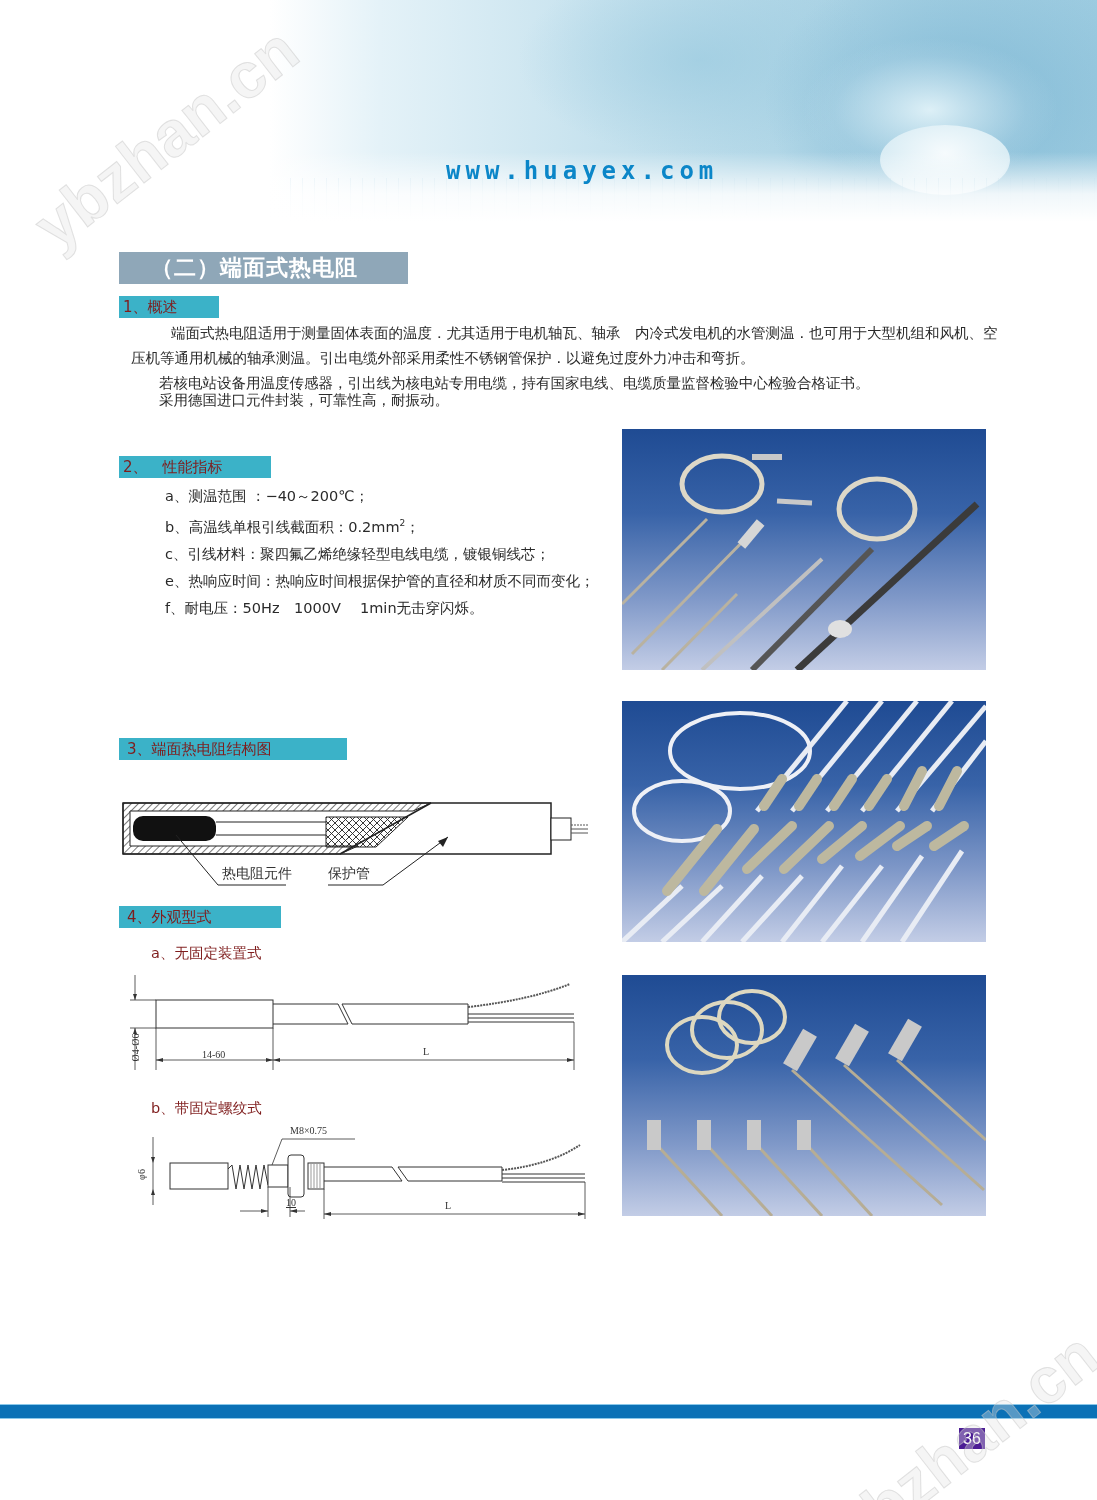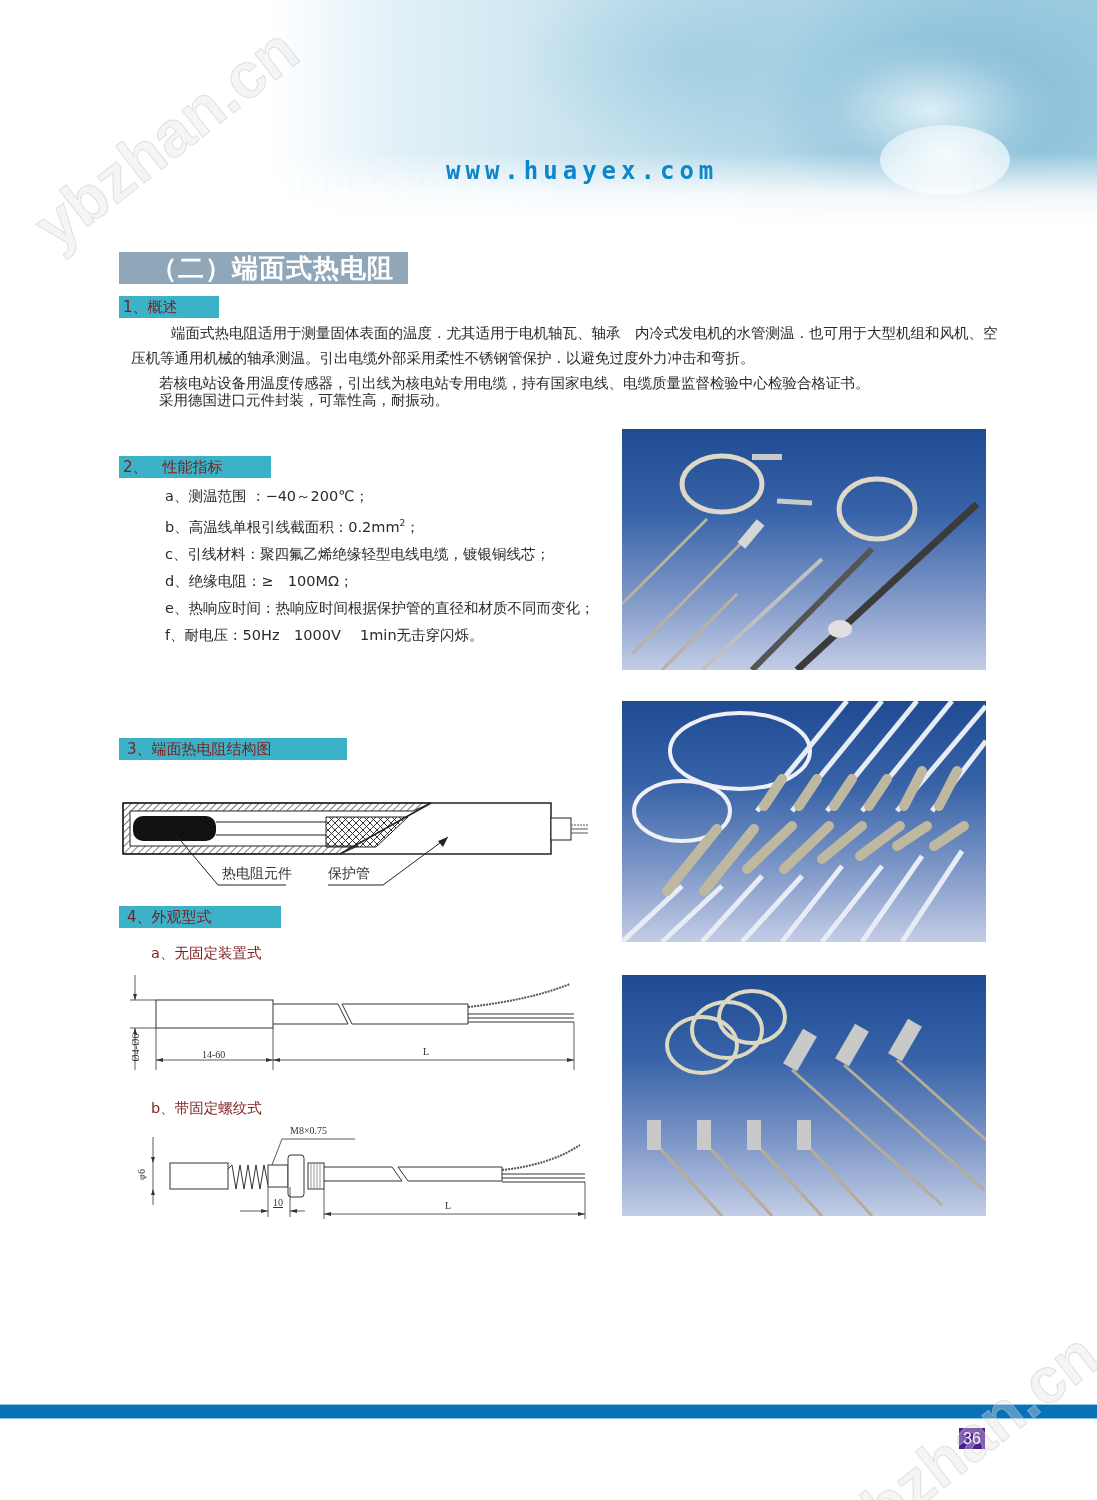--- a/index.html
+++ b/index.html
@@ -49,21 +49,21 @@
       -webkit-text-stroke: 1px rgba(200,200,200,0.5);
       transform: rotate(-38deg); transform-origin: left top;
       white-space: nowrap; pointer-events: none;
     }
     .wm-top { left: 20px; top: 205px; }
     .wm-bottom { left: 820px; top: 1510px; }
 
     .page-title {
       position: absolute; left: 119px; top: 252px; width: 289px; height: 32px;
       background: #8fa7b8; color: #ffffff;
-      font-size: 26px; font-weight: bold; line-height: 32px;
+      font-size: 22px; font-weight: bold; line-height: 32px;
       padding-left: 32px; box-sizing: border-box; letter-spacing: 1px;
     }
     .sec-head {
       position: absolute; left: 119px; height: 22px;
       background: #3bb2c8; color: #7f1d1d;
       font-size: 15px; line-height: 22px; padding-left: 4px; box-sizing: border-box;
     }
     .sec-1 { top: 296px; width: 100px; }
     .sec-2 { top: 456px; width: 152px; padding-left: 4px; }
     .sec-3 { top: 738px; width: 228px; padding-left: 8px; }
@@ -143,21 +143,20 @@
 <div class="sec-head sec-1">1、概述</div>
 <div class="para p1">端面式热电阻适用于测量固体表面的温度．尤其适用于电机轴瓦、轴承　内冷式发电机的水管测温．也可用于大型机组和风机、空压机等通用机械的轴承测温。引出电缆外部采用柔性不锈钢管保护．以避免过度外力冲击和弯折。</div>
 <div class="para p2">若核电站设备用温度传感器，引出线为核电站专用电缆，持有国家电线、电缆质量监督检验中心检验合格证书。</div>
 <div class="para p3">采用德国进口元件封装，可靠性高，耐振动。</div>
 
 <div class="sec-head sec-2">2、　性能指标</div>
 <div class="specs">
   <div class="spec"><span>a、测温范围 ：−40～200℃；</span></div>
   <div class="spec"><span>b、高温线单根引线截面积：0.2mm</span><span class="sup">2</span><span>；</span></div>
   <div class="spec"><span>c、引线材料：聚四氟乙烯绝缘轻型电线电缆，镀银铜线芯；</span></div>
-  <div class="spec"><span>d、绝缘电阻：≥　100MΩ；</span></div>
   <div class="spec"><span>e、热响应时间：热响应时间根据保护管的直径和材质不同而变化；</span></div>
   <div class="spec"><span>f、耐电压：50Hz　1000V　 1min无击穿闪烁。</span></div>
 </div>
 
 <div class="photo photo-1">
   <svg width="364" height="241" viewBox="0 0 364 241">
     <ellipse cx="100" cy="55" rx="40" ry="28" fill="none" stroke="#ddd8c8" stroke-width="5"></ellipse>
     <ellipse cx="255" cy="80" rx="38" ry="30" fill="none" stroke="#ddd8c8" stroke-width="5"></ellipse>
     <line x1="130" y1="28" x2="160" y2="28" stroke="#c8c8c8" stroke-width="6"></line>
     <line x1="155" y1="72" x2="190" y2="74" stroke="#c8c8c8" stroke-width="5"></line>
@@ -339,19 +338,19 @@
     <line x1="160" y1="86" x2="175" y2="86" stroke="#333" stroke-width="0.8"></line>
     <polygon points="160,86 167,84 167,88" fill="#333"></polygon>
     <line x1="194" y1="64" x2="194" y2="94" stroke="#333" stroke-width="0.8"></line>
     <line x1="455" y1="57" x2="455" y2="94" stroke="#333" stroke-width="0.8"></line>
     <line x1="194" y1="89" x2="455" y2="89" stroke="#333" stroke-width="0.8"></line>
     <polygon points="194,89 201,87 201,91" fill="#333"></polygon>
     <polygon points="455,89 448,87 448,91" fill="#333"></polygon>
   </svg>
   <span class="dim-label" style="left:160px; top:0px;">M8×0.75</span>
   <span class="dim-label" style="left:6px; top:44px; transform:rotate(-90deg);">φ6</span>
-  <span class="dim-label" style="left:143px; top:72px;text-decoration:underline;">10</span>
+  <span class="dim-label" style="left:156px; top:72px;text-decoration:underline;">10</span>
   <span class="dim-label" style="left:315px; top:75px;">L</span>
 </div>
 
 <div class="footer-bar"></div>
 <div class="page-num">36</div>
 <div class="watermark wm-bottom">ybzhan.cn</div>
 
 </body></html>

